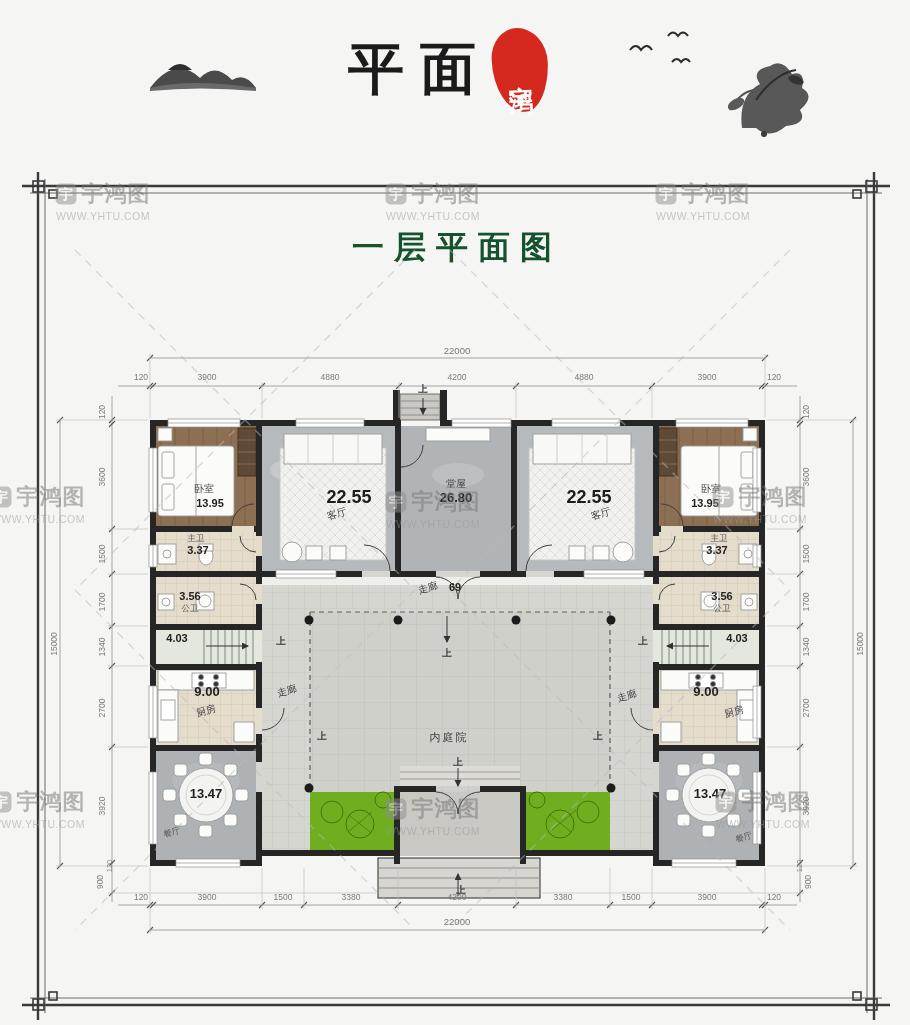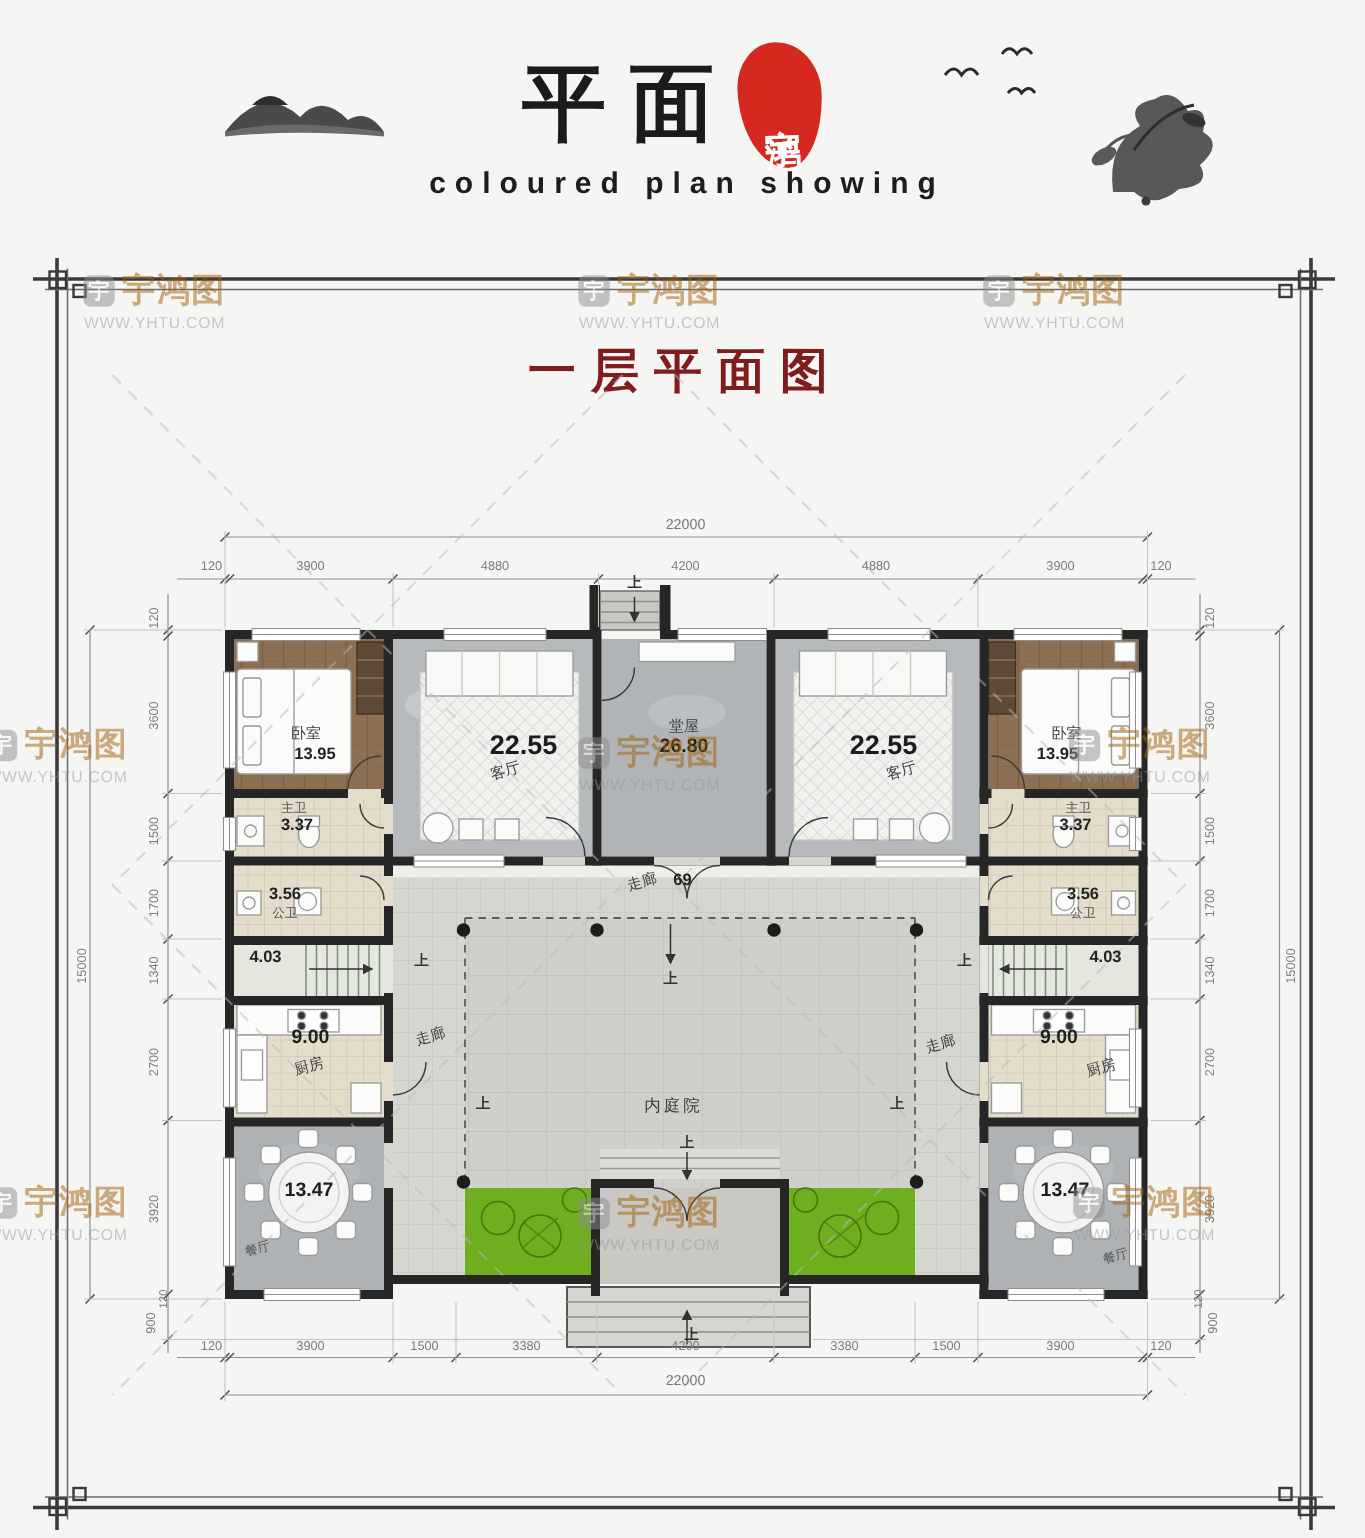--- a/index.html
+++ b/index.html
@@ -13,31 +13,31 @@
      font-size:56px;color:#1b1b1b;letter-spacing:16px;}
   .seal{width:56px;height:84px;background:#d5281e;border-radius:46% 54% 42% 58%/36% 42% 58% 64%;
      display:flex;align-items:center;justify-content:center;transform:rotate(-2deg);}
   .seal span{writing-mode:vertical-rl;font-family:"Liberation Serif",serif;font-weight:bold;
      color:#fff;font-size:24px;letter-spacing:4px;}
   .hdr-sub{position:absolute;left:458px;top:123px;transform:translate(-50%,-50%);
      font-size:20px;font-weight:bold;letter-spacing:6px;color:#1d1d1d;}
   
   .sheet-title{position:absolute;left:457px;top:248px;transform:translate(-50%,-50%);
      font-family:"Liberation Serif","DejaVu Serif",serif;font-weight:bold;font-size:32px;
-     color:#7f1d1d;letter-spacing:10px;white-space:nowrap;}
+     color:#14532d;letter-spacing:10px;white-space:nowrap;}
   .sheet-sub{position:absolute;left:457px;top:295px;transform:translate(-50%,-50%);
      font-family:"Liberation Serif","DejaVu Serif",serif;font-weight:bold;font-size:22px;
      color:#151515;letter-spacing:4px;white-space:nowrap;}
   
   .wm{position:absolute;transform:translate(-50%,-50%);display:flex;flex-direction:column;
       align-items:center;opacity:.5;pointer-events:none;z-index:40;}
   .wm-row{display:flex;align-items:center;gap:5px;}
   .wm-ico{width:21px;height:21px;background:#8e8e8e;border-radius:5px;color:#fff;
       font-weight:bold;font-size:14px;line-height:21px;text-align:center;}
-  .wm-brand{font-weight:bold;font-size:22px;color:#a16207;letter-spacing:1px;
+  .wm-brand{font-weight:bold;font-size:22px;color:#737373;letter-spacing:1px;
       font-family:"Liberation Sans",sans-serif;}
   .wm-url{font-size:10.5px;color:#979797;letter-spacing:.5px;margin-top:1px;}
   
   .lbl{position:absolute;transform:translate(-50%,-50%);white-space:nowrap;z-index:30;}
   .num{font-size:13px;font-weight:bold;color:#1f1f1f;}
   .num-s{font-size:11px;font-weight:bold;color:#222;}
   .num-l{font-size:18px;font-weight:bold;color:#1c1c1c;}
   .rname{font-family:"Liberation Serif","DejaVu Serif",serif;font-size:10px;color:#3c3c3c;}
   .rname-t{font-size:8.5px;color:#555;}
   .slant{transform:translate(-50%,-50%) rotate(-16deg);}
@@ -71,21 +71,20 @@
       <circle cx="764" cy="134" r="3" fill="#3a3a3a"></circle>
     </g>
   </svg>
 
   <div class="hdr-title">
     <span class="hdr-zh">平面</span>
     <span class="seal">
         <span>宇鸿</span>
       </span>
   </div>
-  <div class="hdr-sub">coloured plan showing</div>
 
   <svg class="abs" width="910" height="1025">
     <g stroke="#3a3a3a" stroke-width="2.4">
       <line x1="22" y1="186" x2="890" y2="186"></line>
       <line x1="22" y1="1005" x2="890" y2="1005"></line>
       <line x1="38" y1="172" x2="38" y2="1020"></line>
       <line x1="874" y1="172" x2="874" y2="1020"></line>
     </g>
     <g stroke="#6a6a6a" stroke-width="1">
       <line x1="30" y1="193" x2="882" y2="193"></line>

